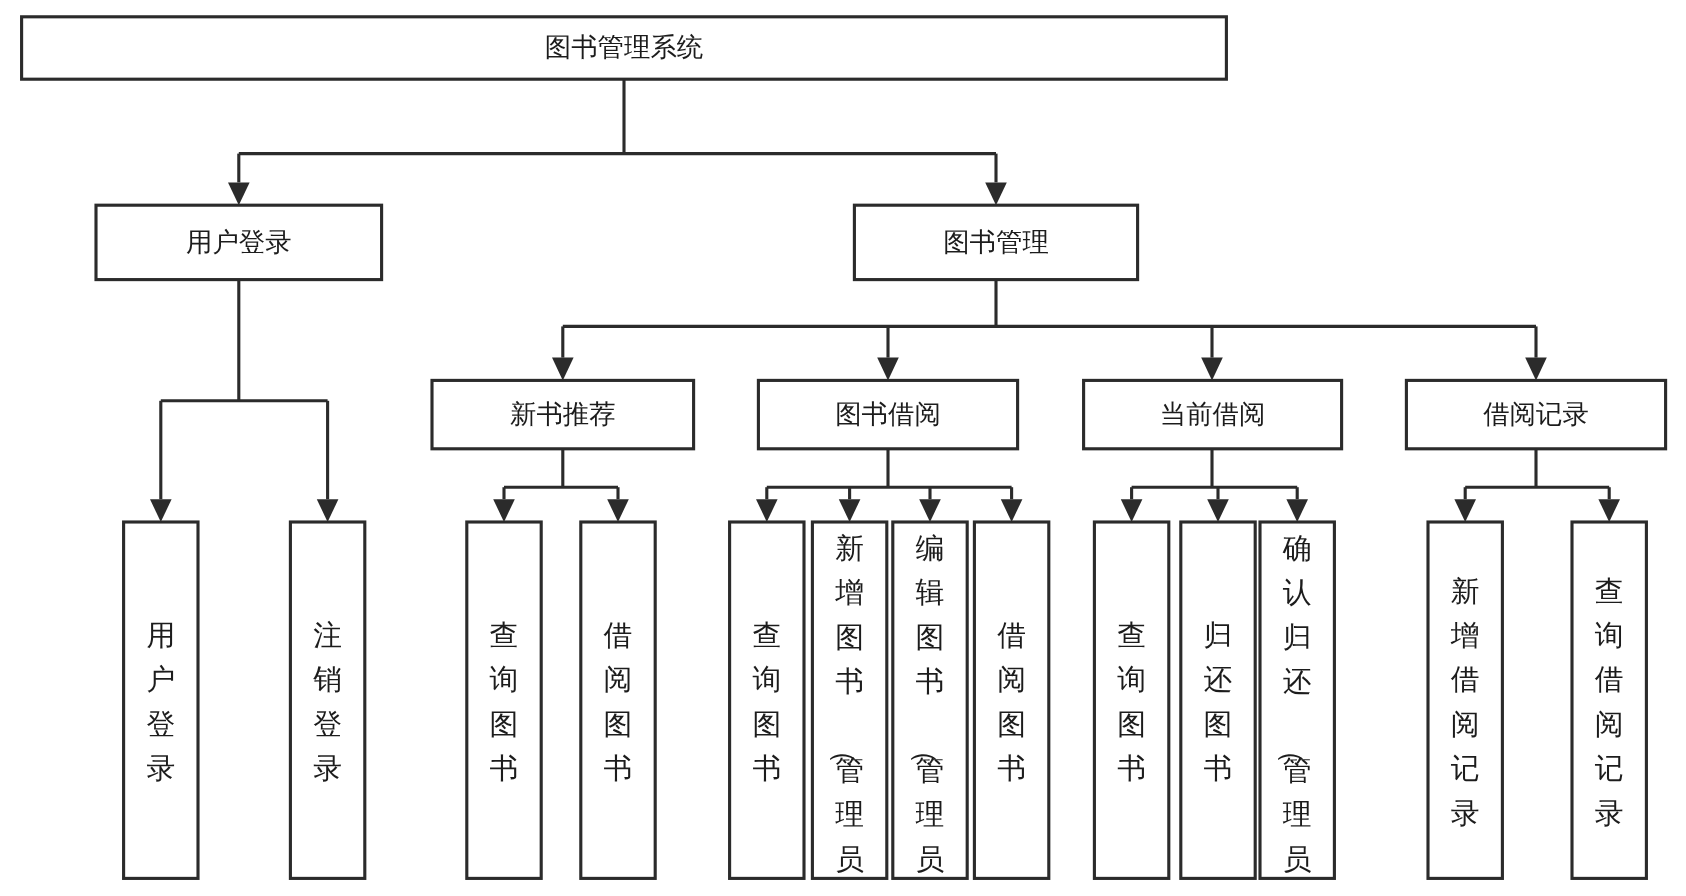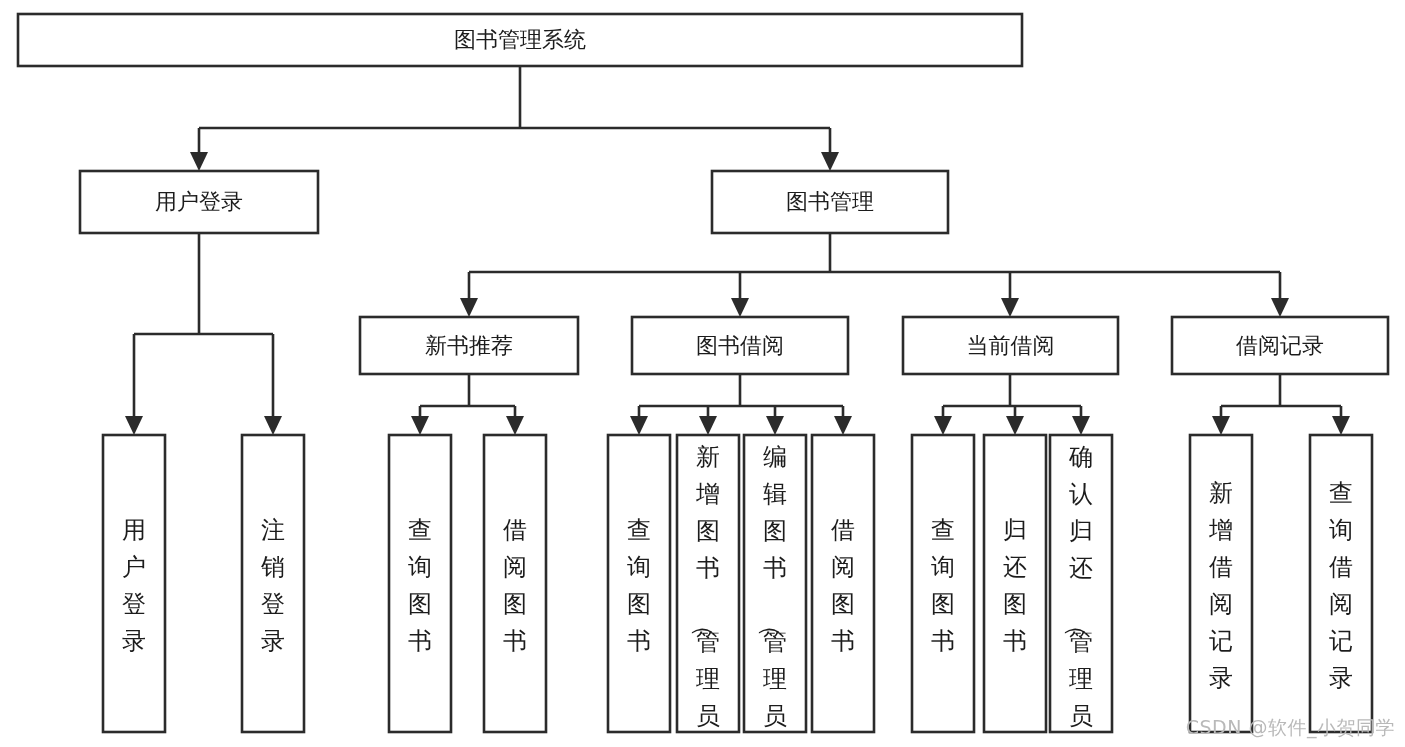--- a/index.html
+++ b/index.html
@@ -201,14 +201,13 @@
         <g>
           <rect x="1190" y="435" width="62" height="297" class="node-rect"></rect>
           <text x="1221" y="500.5" class="leaf-label"><tspan x="1221" dy="0">新</tspan><tspan x="1221" dy="37">增</tspan><tspan x="1221" dy="37">借</tspan><tspan x="1221" dy="37">阅</tspan><tspan x="1221" dy="37">记</tspan><tspan x="1221" dy="37">录</tspan></text>
         </g>
         <g>
           <rect x="1310" y="435" width="62" height="297" class="node-rect"></rect>
           <text x="1341" y="500.5" class="leaf-label"><tspan x="1341" dy="0">查</tspan><tspan x="1341" dy="37">询</tspan><tspan x="1341" dy="37">借</tspan><tspan x="1341" dy="37">阅</tspan><tspan x="1341" dy="37">记</tspan><tspan x="1341" dy="37">录</tspan></text>
         </g>
       </g>
   </svg>
-  <div class="watermark">CSDN @软件_小贺同学</div>
 </div>
 
 </body></html>

